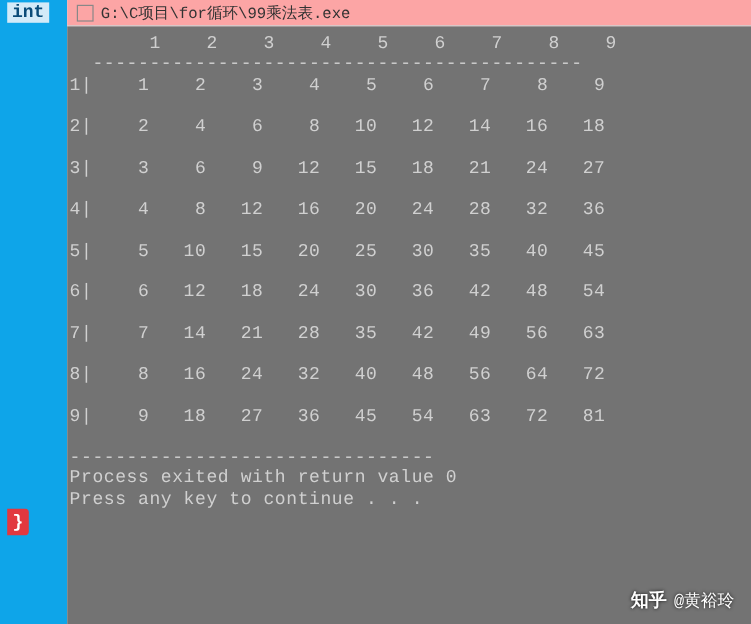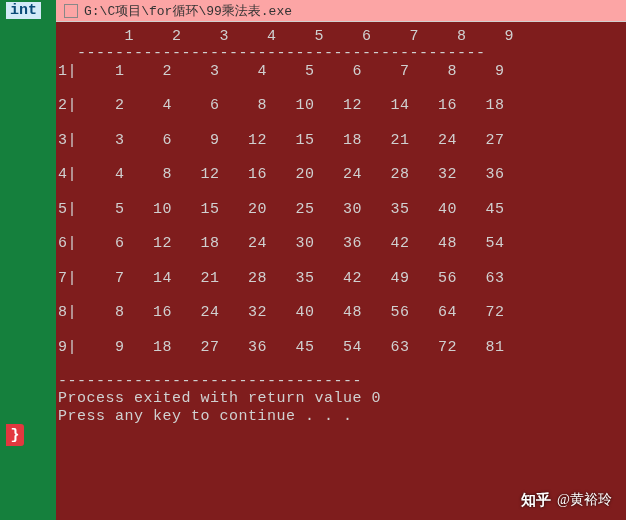--- a/index.html
+++ b/index.html
@@ -9,21 +9,21 @@
     background: #fff;
     font-family: "Consolas", "Courier New", monospace;
     overflow: hidden;
     position: relative;
   }
   .editor-gutter {
     position: absolute;
     left: 0; top: 0;
     width: 56px;
     height: 100%;
-    background: #15803d;
+    background: #0ea5e9;
   }
   .kw-int {
     position: absolute;
     left: 6px; top: 2px;
     background: #d3eaf8;
     color: #0a4b78;
     font-weight: bold;
     padding: 0 4px;
     font-size: 15px;
   }
@@ -58,36 +58,36 @@
   .titlebar .appicon {
     width: 14px; height: 14px;
     border: 1px solid #888;
     display: inline-block;
   }
   .console {
     position: absolute;
     left: 56px; top: 22px;
     width: 570px;
     height: 498px;
-    background: #7f1d1d;
+    background: #737373;
     color: #d0d0d0;
     font-size: 15px;
     line-height: 1.15;
     padding: 6px 0 0 2px;
     white-space: pre;
     letter-spacing: 0.5px;
   }
   .watermark {
     position: absolute;
     right: 14px; bottom: 10px;
     color: #fff;
-    font-family: Liberation Serif, serif;
+    font-family: Liberation Mono, monospace;
     font-size: 14px;
     display: flex;
-    align-items: flex-start;
+    align-items: center;
     gap: 6px;
     text-shadow: 0 0 3px rgba(0,0,0,0.9);
   }
   .zhihu-logo {
     font-weight: bold;
     color: #fff;
     font-size: 15px;
   }
 </style>
 </head>

